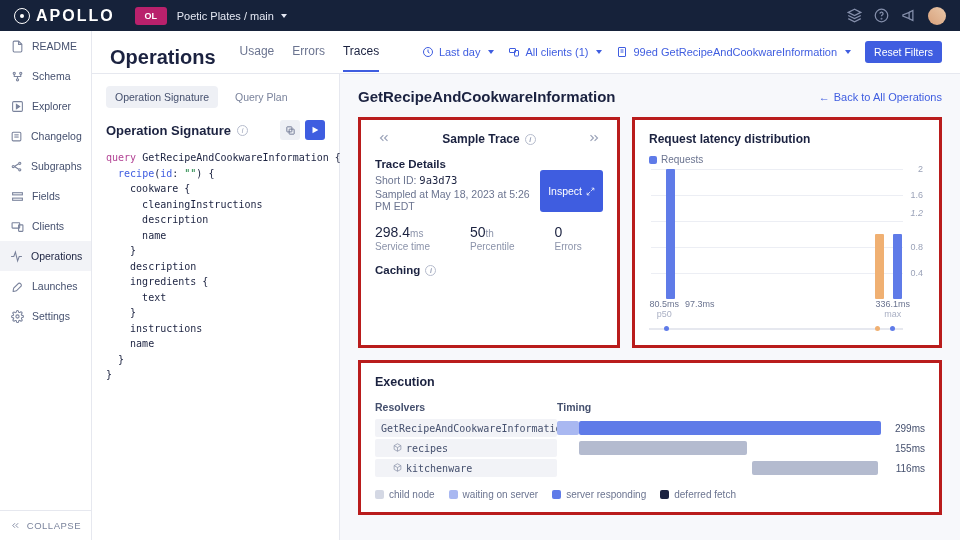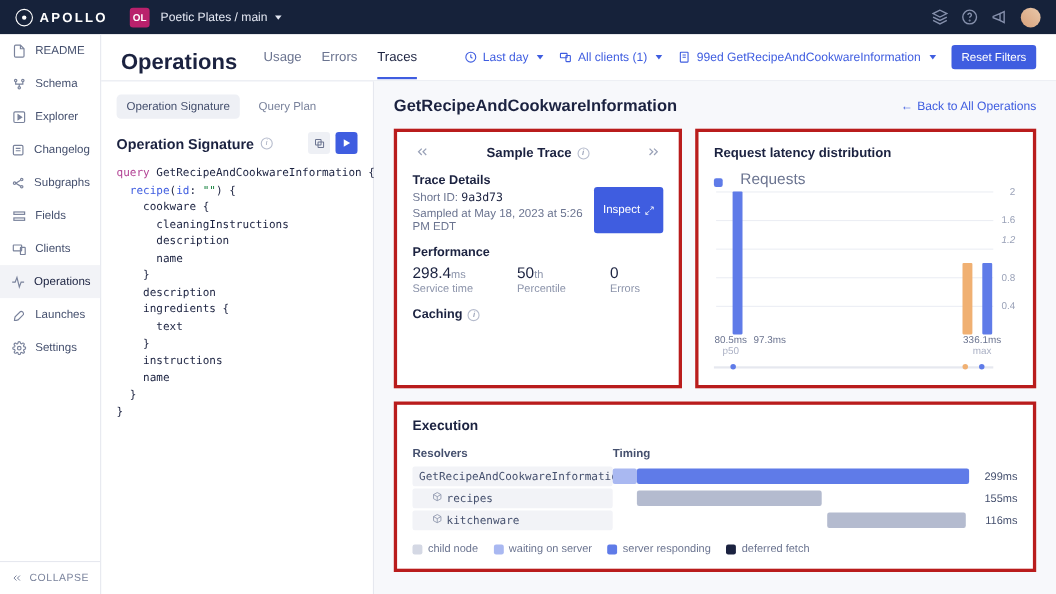--- a/index.html
+++ b/index.html
@@ -1,21 +1,21 @@
 <!DOCTYPE html>
 <html><head>
 <meta charset="utf-8">
 <style>
 * { box-sizing: border-box; margin: 0; padding: 0; }
 body { font-family: -apple-system, BlinkMacSystemFont, "Segoe UI", Helvetica, Arial, sans-serif; font-size: 12px; color: #1b2240; background: #fff; width: 960px; height: 540px; overflow: hidden; }
 .topbar { height: 31px; background: #16223a; display: flex; align-items: center; padding: 0 14px; color: #fff; }
-.logo { display: flex; align-items: center; gap: 6px; font-weight: 600; font-size: 12px; letter-spacing: 2px; }
+.logo { display: flex; align-items: center; gap: 6px; font-weight: 600; font-size: 16px; letter-spacing: 2px; }
 .logo-ring { width: 16px; height: 16px; border: 1.5px solid #fff; border-radius: 50%; position: relative; }
 .logo-ring::after { content: ''; position: absolute; width: 4px; height: 4px; background: #fff; border-radius: 50%; top: 5px; left: 5px; }
-.org-badge { background: #b9216c; color: #fff; width: 18px; height: 18px; border-radius: 3px; display: flex; align-items: center; justify-content: center; font-size: 9px; font-weight: 600; margin-left: 20px; }
+.org-badge { background: #b9216c; color: #fff; width: 32px; height: 18px; border-radius: 3px; display: flex; align-items: center; justify-content: center; font-size: 9px; font-weight: 600; margin-left: 20px; }
 .proj { margin-left: 10px; font-size: 11px; color: #e4e8f3; cursor: pointer; display: flex; align-items: center; gap: 4px; }
 .topbar-right { margin-left: auto; display: flex; align-items: center; gap: 12px; }
 .topbar-right svg, .topbar-right .icn { opacity: .75; cursor: pointer; }
 .avatar { width: 18px; height: 18px; border-radius: 50%; background: linear-gradient(45deg,#d8a17b,#e9c8aa); }
 .shell { display: flex; height: 509px; }
 .sidenav { width: 92px; border-right: 1px solid #e6e8ef; display: flex; flex-direction: column; }
 .sidenav-list { flex: 1; }
 .sn-item { display: flex; align-items: center; gap: 8px; padding: 8px 10px; font-size: 10.5px; color: #45506e; cursor: pointer; }
 .sn-item.active { background: #f2f3f7; color: #1b2240; font-weight: 500; }
 .sn-icon { width: 14px; height: 14px; display: flex; align-items: center; justify-content: center; color: #7a839c; }
@@ -59,21 +59,21 @@
 .trace-nav .ttl { font-size: 12px; font-weight: 600; display: flex; align-items: center; gap: 5px; }
 .section-h { font-size: 11.5px; font-weight: 600; margin-bottom: 4px; display: flex; align-items: center; gap: 5px; }
 .trace-row { display: flex; align-items: flex-end; justify-content: space-between; }
 .inspectbtn { background: #3f5de0; color: #fff; border: none; border-radius: 3px; padding: 15px 8px; font-size: 10.5px; cursor: pointer; display: flex; align-items: center; gap: 4px; }
 .muted { color: #6b7490; font-size: 10.5px; }
 .perfgrid { display: flex; gap: 40px; }
 .perfgrid .v { font-size: 14px; font-weight: 500; }
 .perfgrid .v .u { font-size: 10px; color: #8b93aa; }
 .perfgrid .l { font-size: 10px; color: #8b93aa; margin-top: 1px; }
 .chart-title { font-size: 12px; font-weight: 600; margin-bottom: 8px; }
-.legend-s { display: inline-flex; align-items: flex-end; gap: 16px; font-size: 14px; color: #6b7490; }
+.legend-s { display: inline-flex; align-items: center; gap: 4px; font-size: 10px; color: #6b7490; }
 .legend-s .sw { width: 8px; height: 8px; border-radius: 2px; }
 .chart { height: 130px; position: relative; margin-top: 4px; margin-left: 2px; margin-right: 22px; }
 .gridline { position: absolute; left: 0; right: 0; border-top: 1px solid #eceef4; }
 .ylab { position: absolute; right: -20px; font-size: 9px; color: #9aa2b8; transform: translateY(-50%); }
 .bar { position: absolute; bottom: 0; width: 9px; border-radius: 1px; }
 .xlabels { position: relative; height: 22px; margin-right: 22px; font-size: 9px; color: #6b7490; }
 .xlab { position: absolute; text-align: center; transform: translateX(-50%); }
 .slider { position: relative; height: 8px; margin-top: 4px; margin-right: 22px; }
 .slider .trk { position: absolute; top: 3px; left: 0; right: 0; height: 2px; background: #e6e8ef; }
 .slider .dot { position: absolute; top: 1px; width: 5px; height: 5px; border-radius: 50%; background: #5f7be8; }
@@ -339,21 +339,20 @@
                   <span>Inspect</span>
                   <svg width="9" height="9" viewBox="0 0 24 24" fill="none" stroke="currentColor" stroke-width="2">
                     <polyline points="15 3 21 3 21 9"></polyline>
                     <line x1="21" y1="3" x2="13" y2="11"></line>
                     <polyline points="9 21 3 21 3 15"></polyline>
                     <line x1="3" y1="21" x2="11" y2="13"></line>
                   </svg>
                 </button>
             </div>
             <div style="height:12px"></div>
-            <div class="section-h">Performance</div>
             <div class="perfgrid">
               <div>
                   <div class="v"><span>298.4</span><span class="u">ms</span></div>
                   <div class="l">Service time</div>
                 </div>
               <div>
                   <div class="v"><span>50</span><span class="u">th</span></div>
                   <div class="l">Percentile</div>
                 </div>
               <div>

